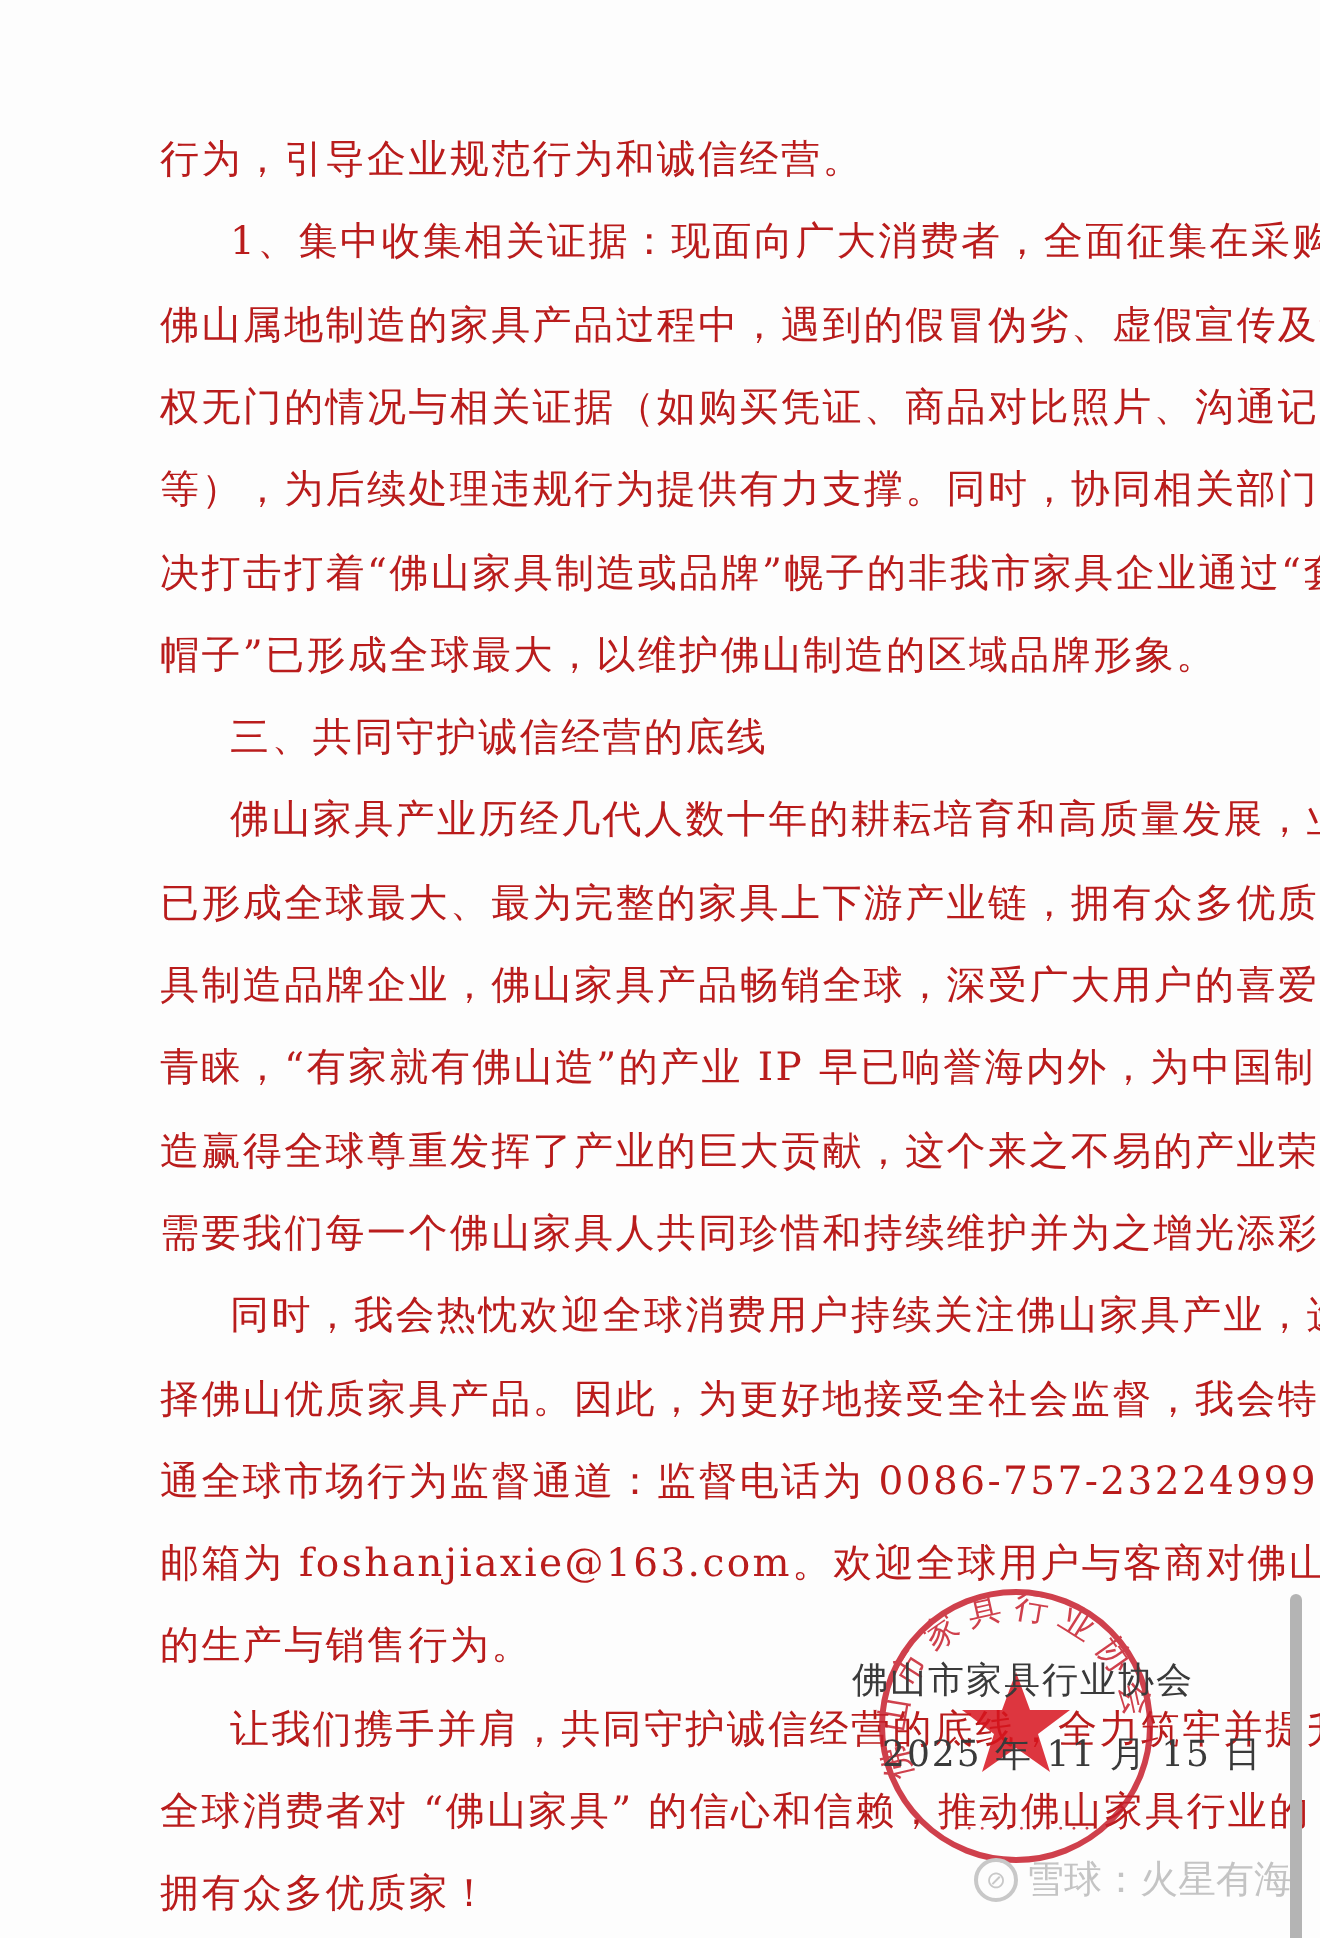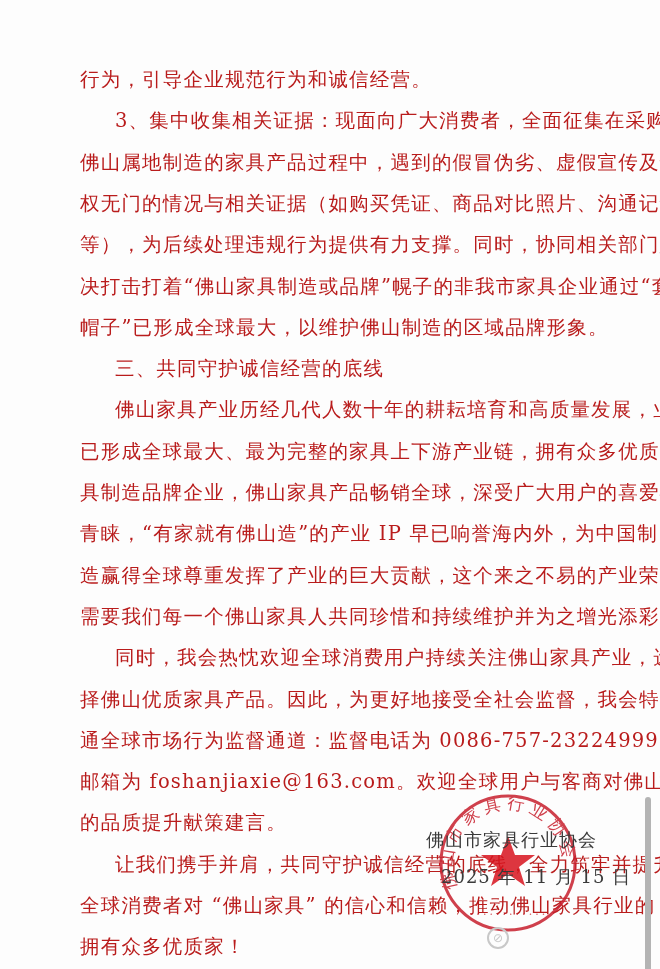--- a/index.html
+++ b/index.html
@@ -17,38 +17,38 @@
   .wm-logo { width:22px; height:22px; border:2px solid #c8c8c8; border-radius:50%; display:inline-flex;
              align-items:center; justify-content:center; font-size:12px; color:#c8c8c8; box-sizing:border-box; }
   .scrollbar { position:absolute; left:645px; top:797px; width:6px; height:172px; background:#b4b4b4; border-radius:3px 3px 0 0; z-index:5; }
 </style>
 </head>
 <body>
 
 <div class="page">
   <div id="lines">
       <div class="line" style="top: 68px;">行为，引导企业规范行为和诚信经营。</div>
-      <div class="line indent justify" style="top: 109.3px;">3、集中收集相关证据：现面向广大消费者，全面征集在采购</div>
+      <div class="line indent justify" style="top: 109.3px;">1、集中收集相关证据：现面向广大消费者，全面征集在采购</div>
       <div class="line justify" style="top: 150.6px;">佛山属地制造的家具产品过程中，遇到的假冒伪劣、虚假宣传及维</div>
       <div class="line justify" style="top: 191.9px;">权无门的情况与相关证据（如购买凭证、商品对比照片、沟通记录</div>
       <div class="line justify" style="top: 233.2px;">等），为后续处理违规行为提供有力支撑。同时，协同相关部门坚</div>
       <div class="line justify" style="top: 274.5px;">决打击打着“佛山家具制造或品牌”幌子的非我市家具企业通过“套</div>
       <div class="line" style="top: 315.8px;">帽子”已形成全球最大，以维护佛山制造的区域品牌形象。</div>
       <div class="line indent" style="top: 357.1px;">三、共同守护诚信经营的底线</div>
       <div class="line indent justify" style="top: 398.4px;">佛山家具产业历经几代人数十年的耕耘培育和高质量发展，业</div>
       <div class="line justify" style="top: 439.7px;">已形成全球最大、最为完整的家具上下游产业链，拥有众多优质家</div>
       <div class="line justify" style="top: 481px;">具制造品牌企业，佛山家具产品畅销全球，深受广大用户的喜爱与</div>
       <div class="line justify" style="top: 522.3px;">青睐，“有家就有佛山造”的产业 IP 早已响誉海内外，为中国制</div>
       <div class="line justify" style="top: 563.6px;">造赢得全球尊重发挥了产业的巨大贡献，这个来之不易的产业荣誉</div>
       <div class="line justify" style="top: 604.9px;">需要我们每一个佛山家具人共同珍惜和持续维护并为之增光添彩！</div>
       <div class="line indent justify" style="top: 646.2px;">同时，我会热忱欢迎全球消费用户持续关注佛山家具产业，选</div>
       <div class="line justify" style="top: 687.5px;">择佛山优质家具产品。因此，为更好地接受全社会监督，我会特开</div>
       <div class="line justify" style="top: 728.8px;">通全球市场行为监督通道：监督电话为 0086-757-23224999，监督</div>
       <div class="line justify" style="top: 770.1px;">邮箱为 foshanjiaxie@163.com。欢迎全球用户与客商对佛山家具</div>
-      <div class="line" style="top: 811.4px;">的品质提升献策建言。</div>
+      <div class="line" style="top: 811.4px;">的生产与销售行为。</div>
       <div class="line indent justify" style="top: 852.7px;">让我们携手并肩，共同守护诚信经营的底线，全力筑牢并提升</div>
       <div class="line justify" style="top: 894px;">全球消费者对 “佛山家具” 的信心和信赖，推动佛山家具行业的</div>
       <div class="line" style="top: 935.3px;">拥有众多优质家！</div>
     </div>
 
   <svg class="stamp" viewBox="0 0 142 142">
     <circle cx="71" cy="71" r="67" fill="none" stroke="#c8202e" stroke-width="3"></circle>
     <defs>
       <path id="arcPath" d="M 22 100 A 56 56 0 1 1 120 100"></path>
     </defs>
@@ -57,16 +57,17 @@
     </text>
     <polygon points="71,44 78,63 98,63 82,75 88,94 71,82 54,94 60,75 44,63 64,63" fill="#d8141e"></polygon>
     <text x="71" y="124" font-size="5" fill="#c8202e" text-anchor="middle" letter-spacing="1">• • • • • • • • • • • •</text>
   </svg>
 
   <div class="sig" style="left:426px; top:828px;">佛山市家具行业协会</div>
   <div class="sig" style="left:441px; top:865px;">2025 年 11 月 15 日</div>
 
   <div class="watermark">
     <span class="wm-logo">⊘</span>
+    <span>雪球：火星有海</span>
   </div>
 
   <div class="scrollbar"></div>
 </div>
 
 </body></html>

